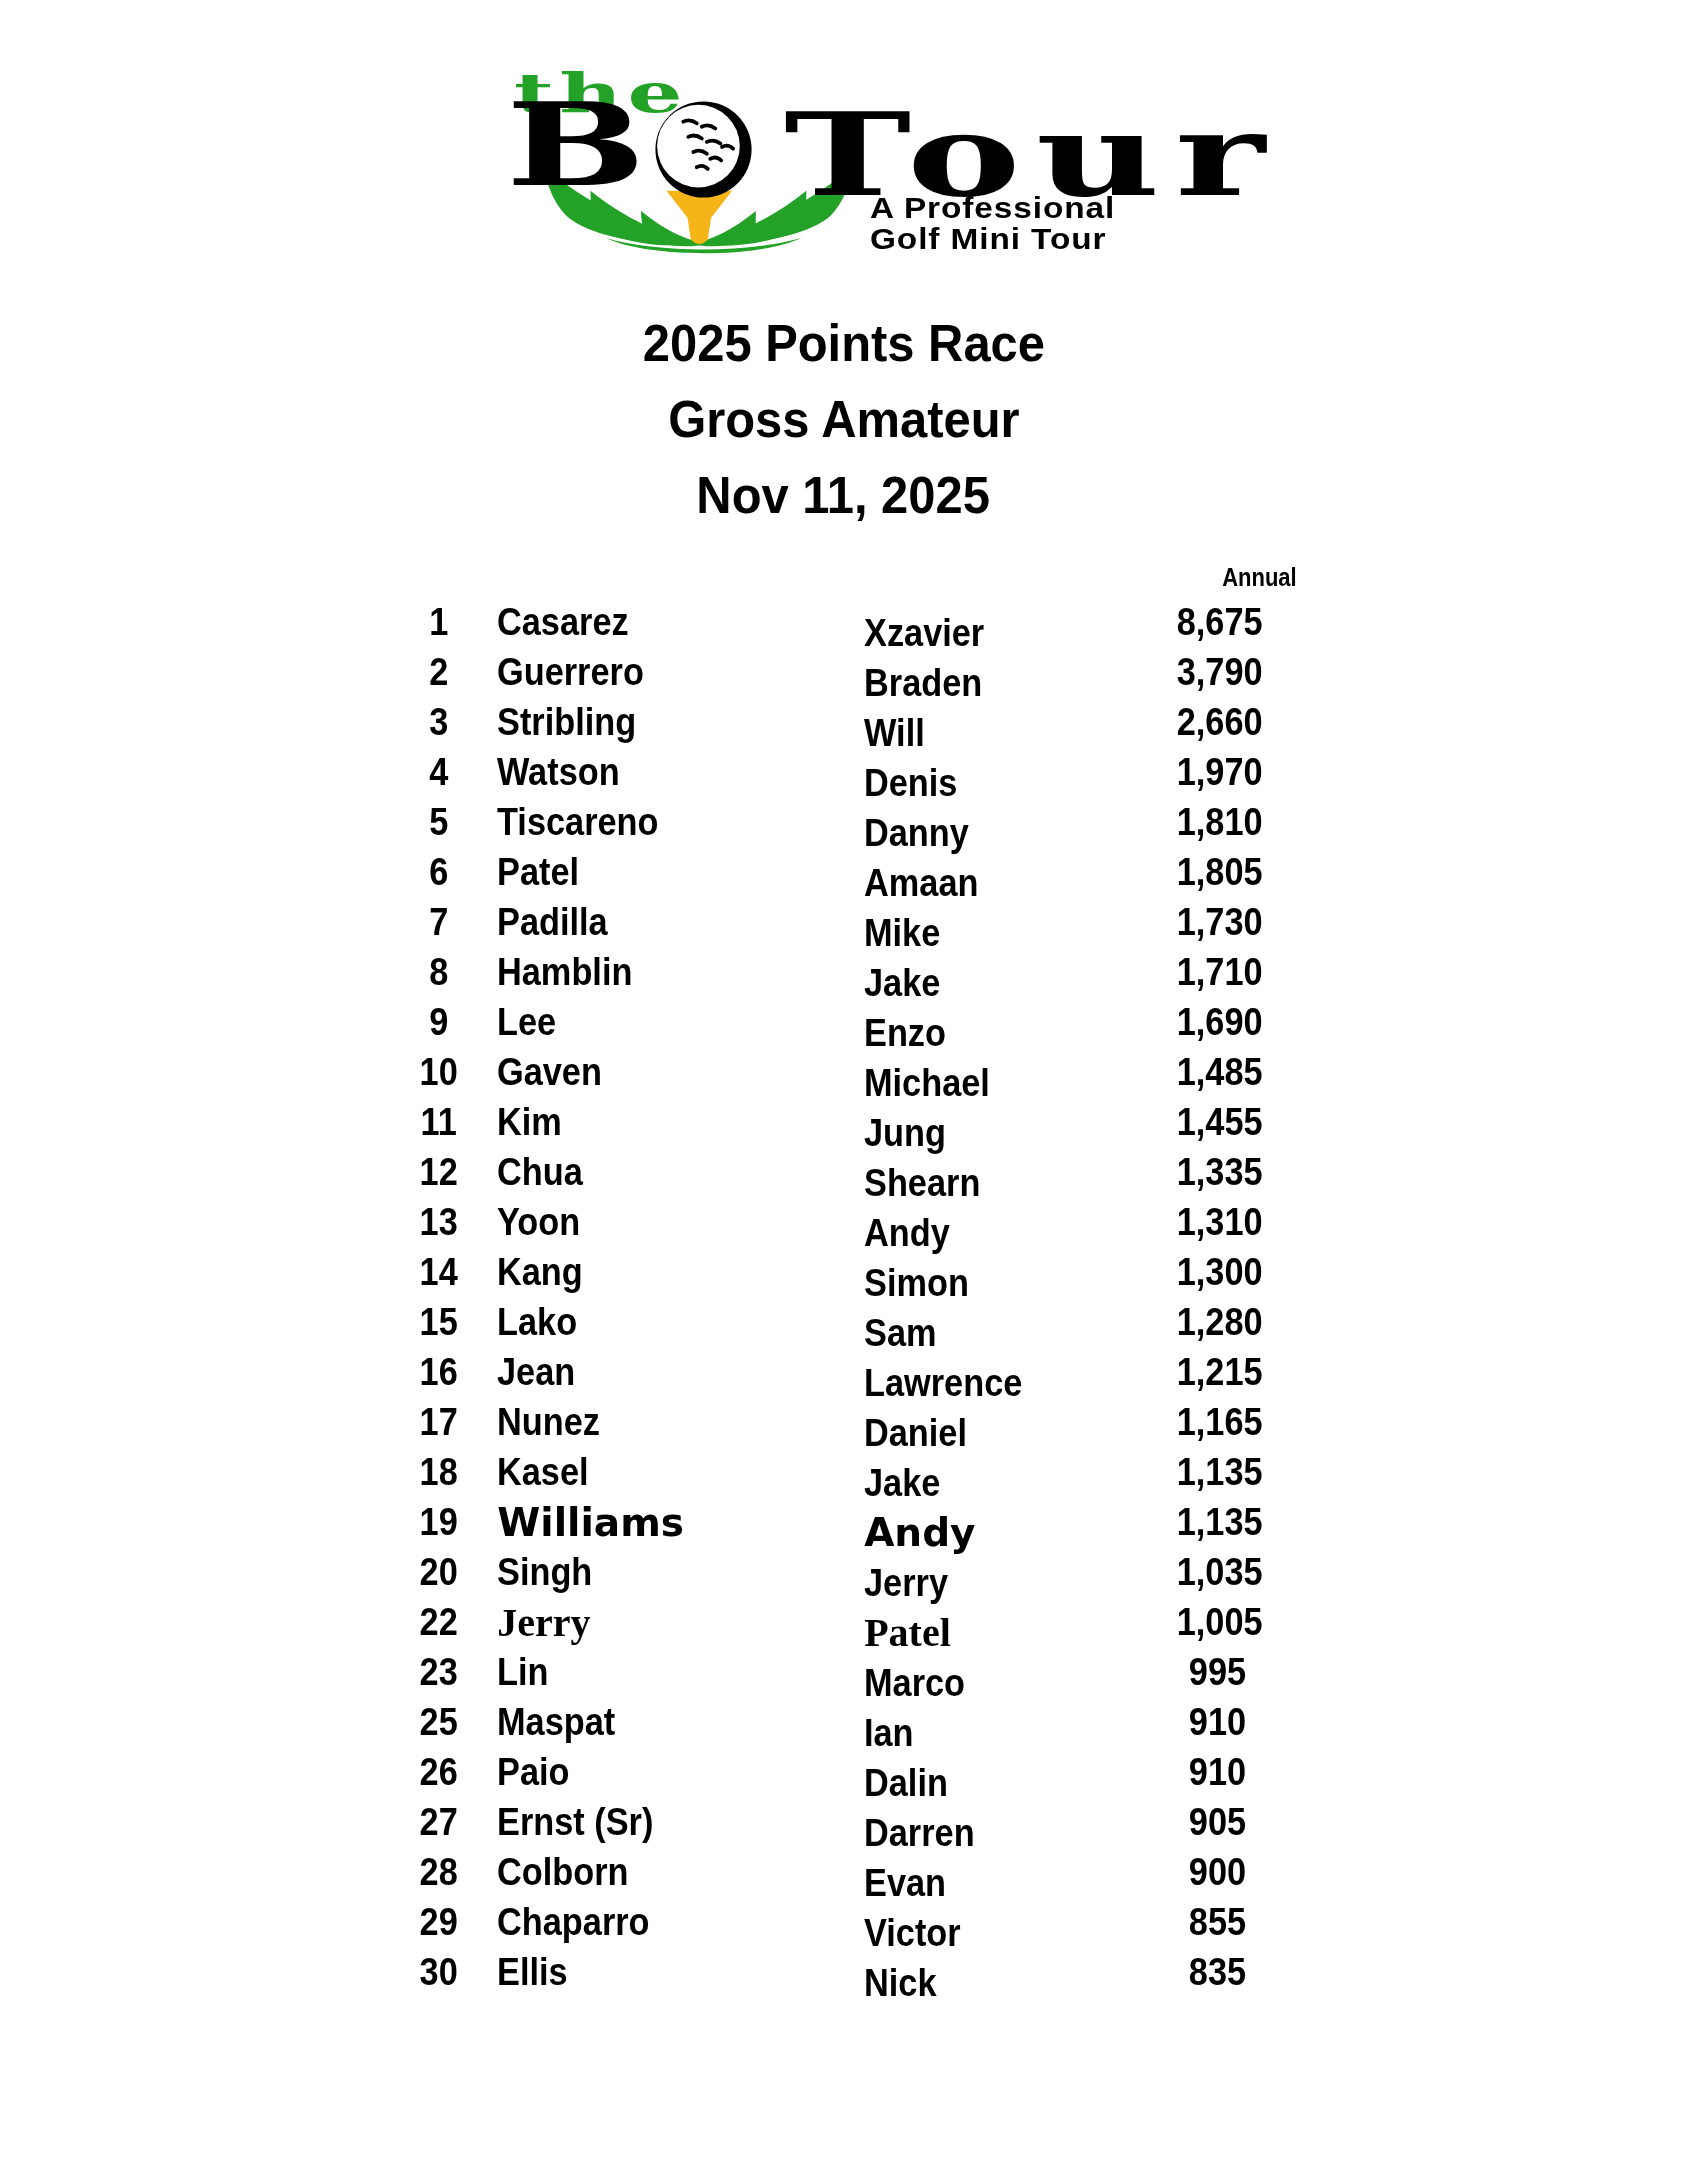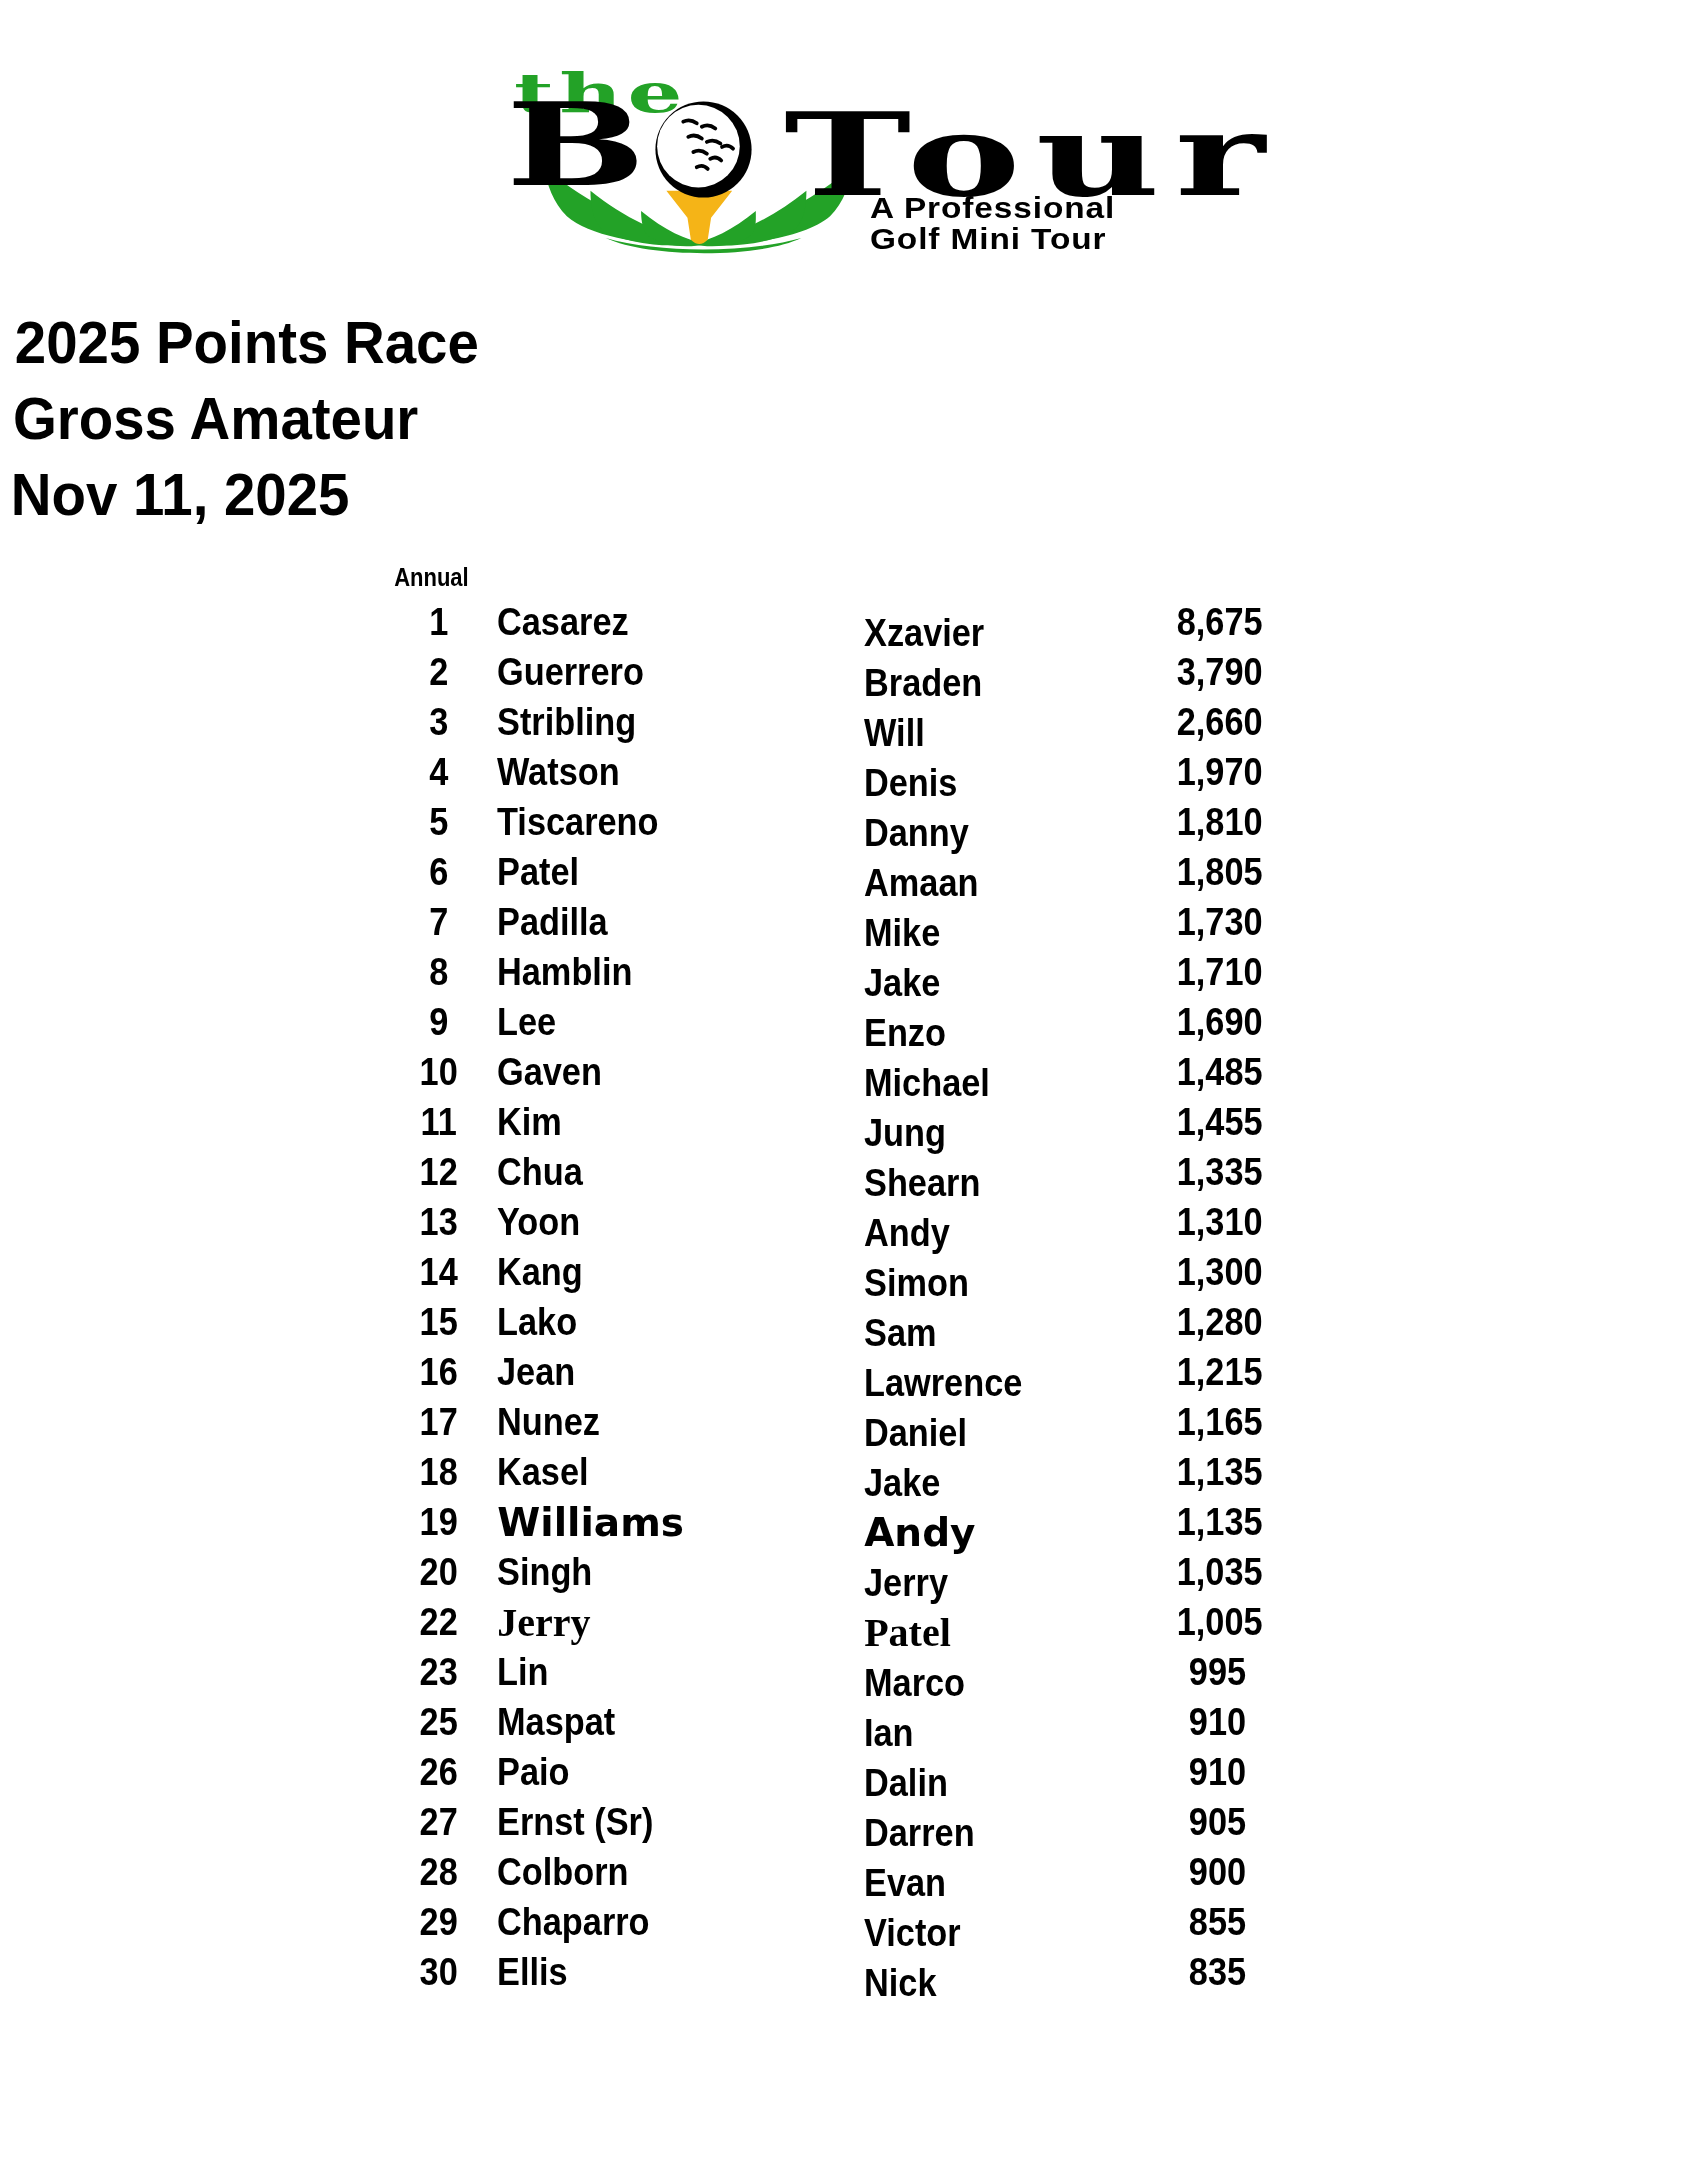--- a/index.html
+++ b/index.html
@@ -16,28 +16,28 @@
           font-weight:bold;font-size:114px;line-height:1;color:#000;
           transform:scaleX(1.45);transform-origin:left top;}
   .logo-tour{position:absolute;left:278px;top:32px;font-family:"DejaVu Serif",serif;
              font-weight:bold;font-size:114px;line-height:1;color:#000;
              letter-spacing:10px;transform:scaleX(1.5);transform-origin:left top;}
   .logo-tagline{position:absolute;left:364px;top:127px;font-weight:bold;
                 font-size:29px;line-height:31px;letter-spacing:0.8px;color:#000;
                 transform:scaleX(1.15);transform-origin:left top;white-space:nowrap;}
 
   
-  .title{position:absolute;left:0;top:305px;width:1687px;
-         font-weight:bold;font-size:60px;line-height:76px;}
+  .title{position:absolute;left:0;top:305px;width:1687px;text-align:center;
+         font-weight:bold;font-size:52px;line-height:76px;}
   .title .tline{display:block;}
   .title .tline span{display:inline-block;transform:scaleX(0.94);transform-origin:center;}
 
   
   .points-table{position:absolute;left:384px;top:557px;width:913px;}
-  .annual-header{height:40px;line-height:40px;text-align:left;
+  .annual-header{height:40px;line-height:40px;text-align:right;
                  font-weight:bold;font-size:25px;}
   .annual-header .txt{display:inline-block;transform:scaleX(0.88);transform-origin:right center;}
   .row{display:flex;height:50px;align-items:center;font-weight:bold;font-size:39px;white-space:nowrap;}
   .c-rank{width:110px;text-align:center;}
   .c-last{width:367px;padding-left:3.4px;}
   .c-first{width:266px;margin-top:21px;}
   .c-annual{width:167px;text-align:center;}
   .row .txt{display:inline-block;transform:scaleX(0.88);}
   .c-rank .txt{transform-origin:center center;}
   .c-last .txt,.c-first .txt{transform-origin:left center;}

